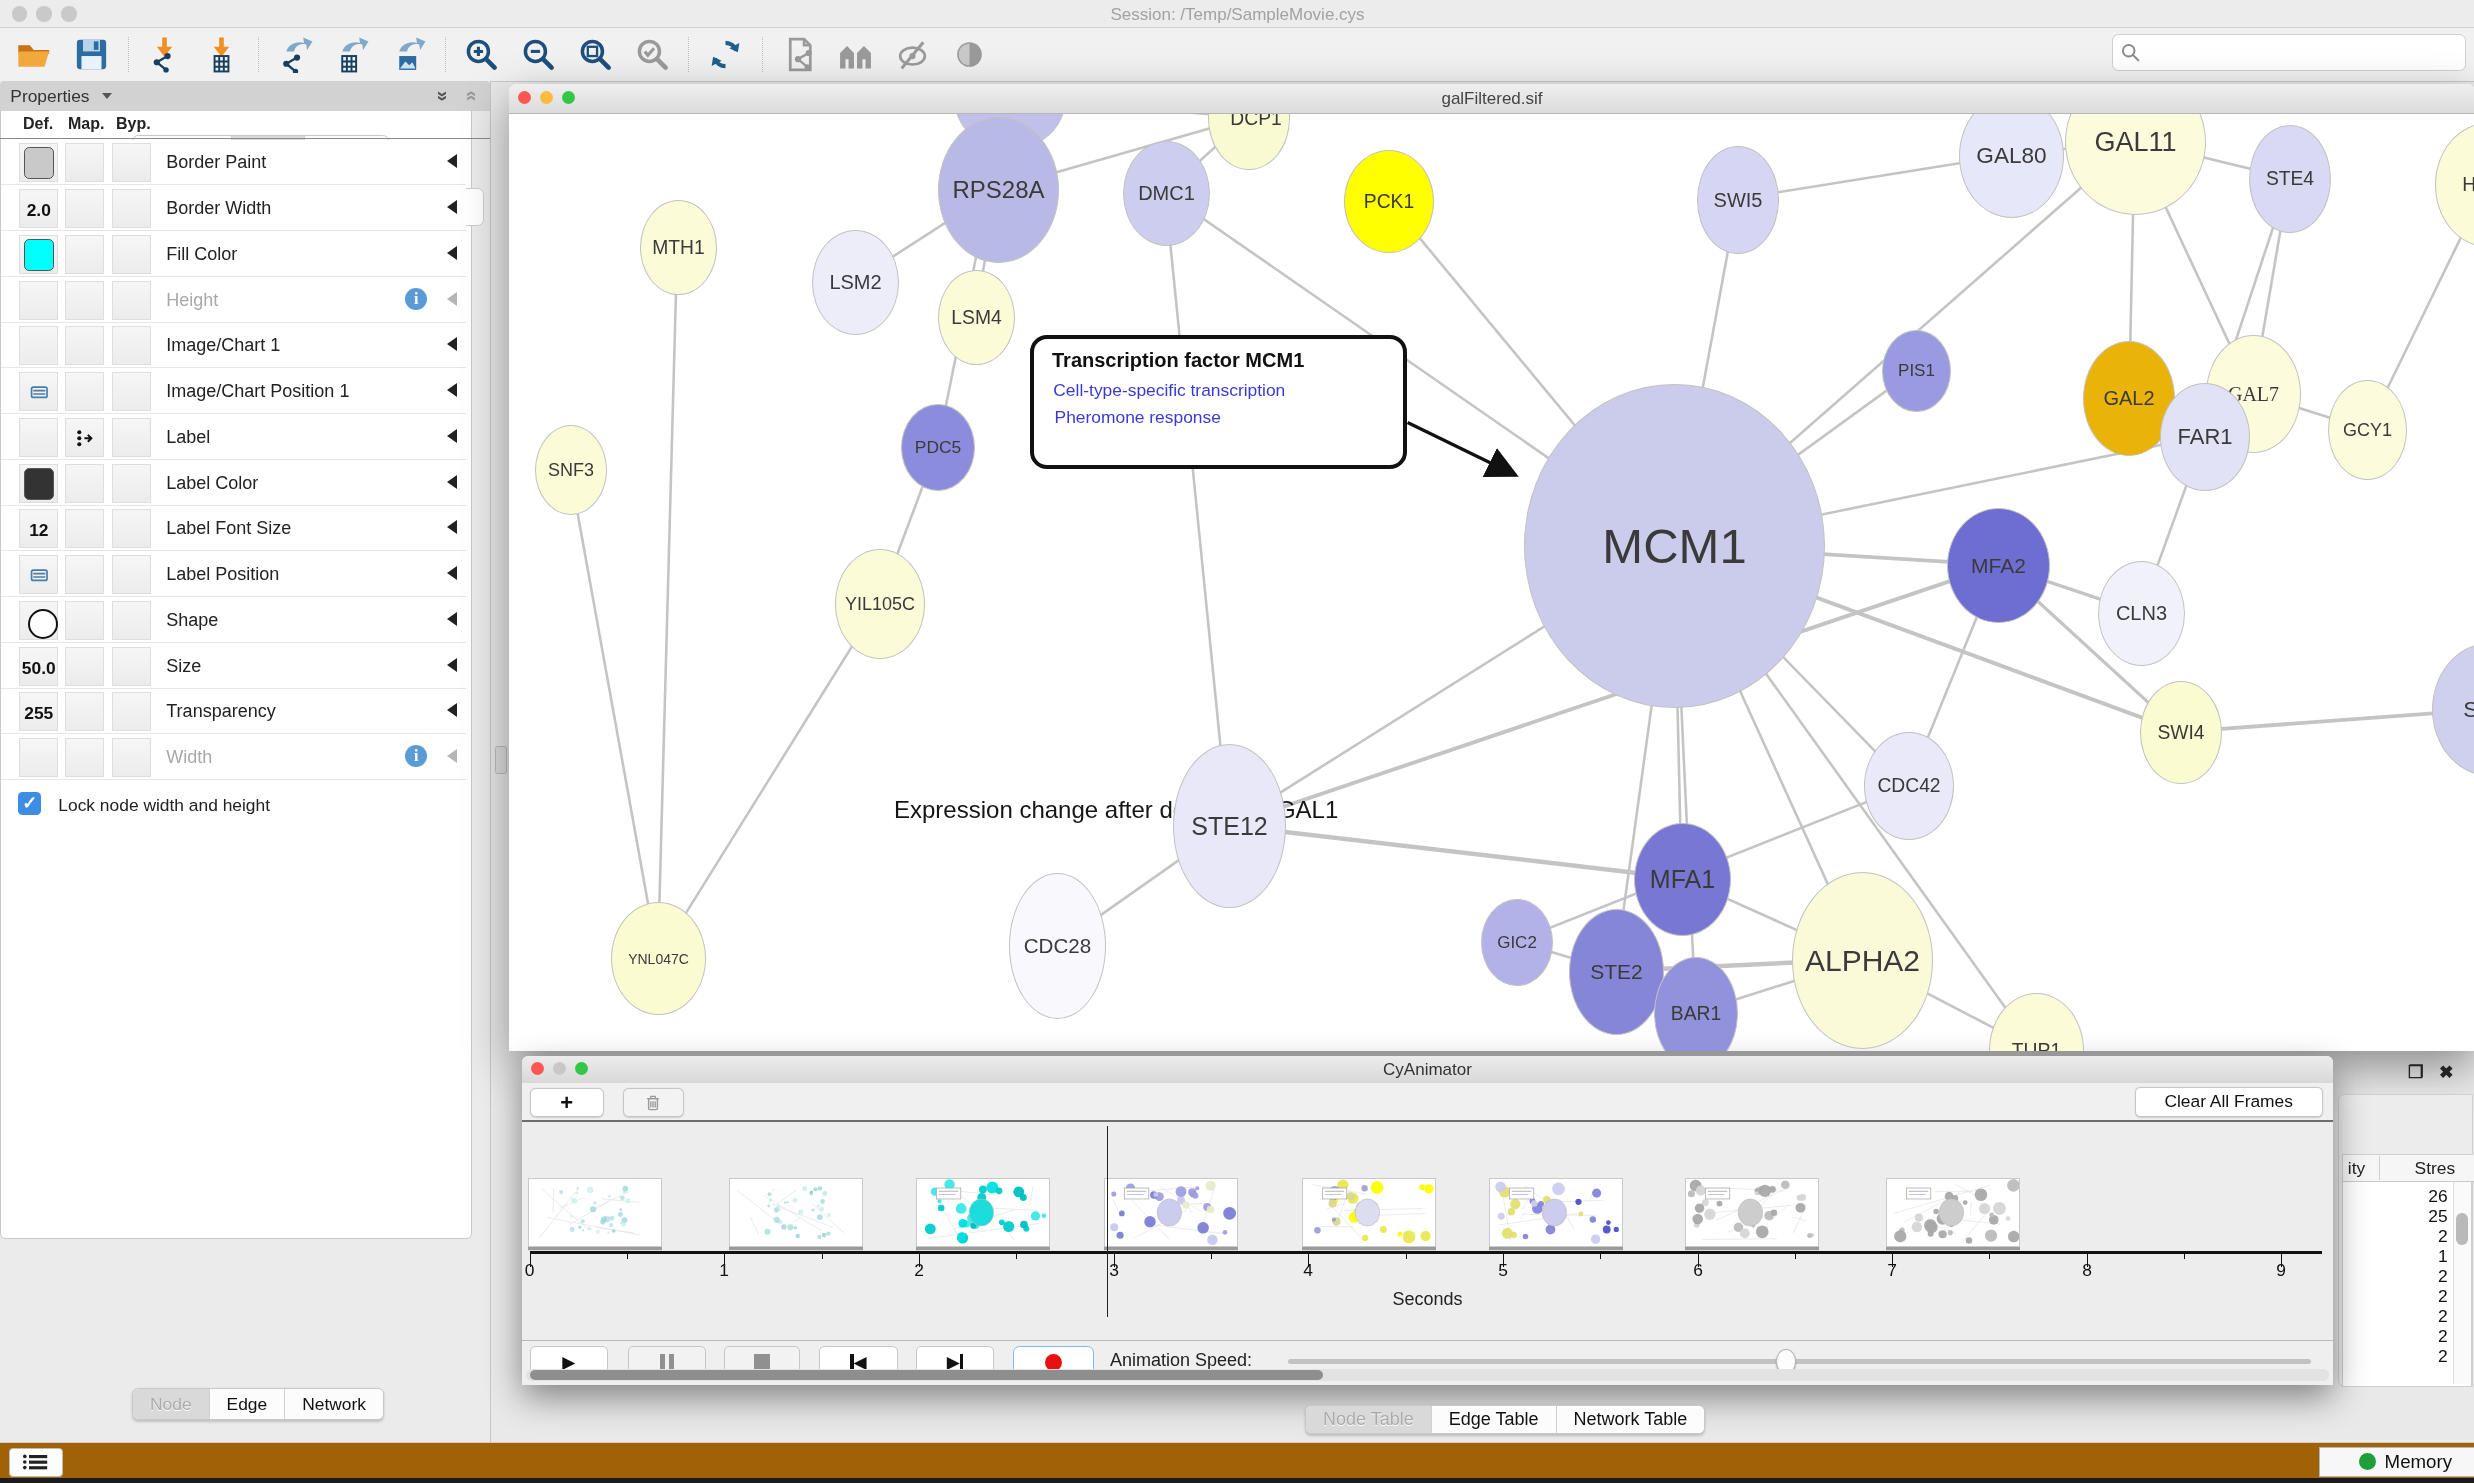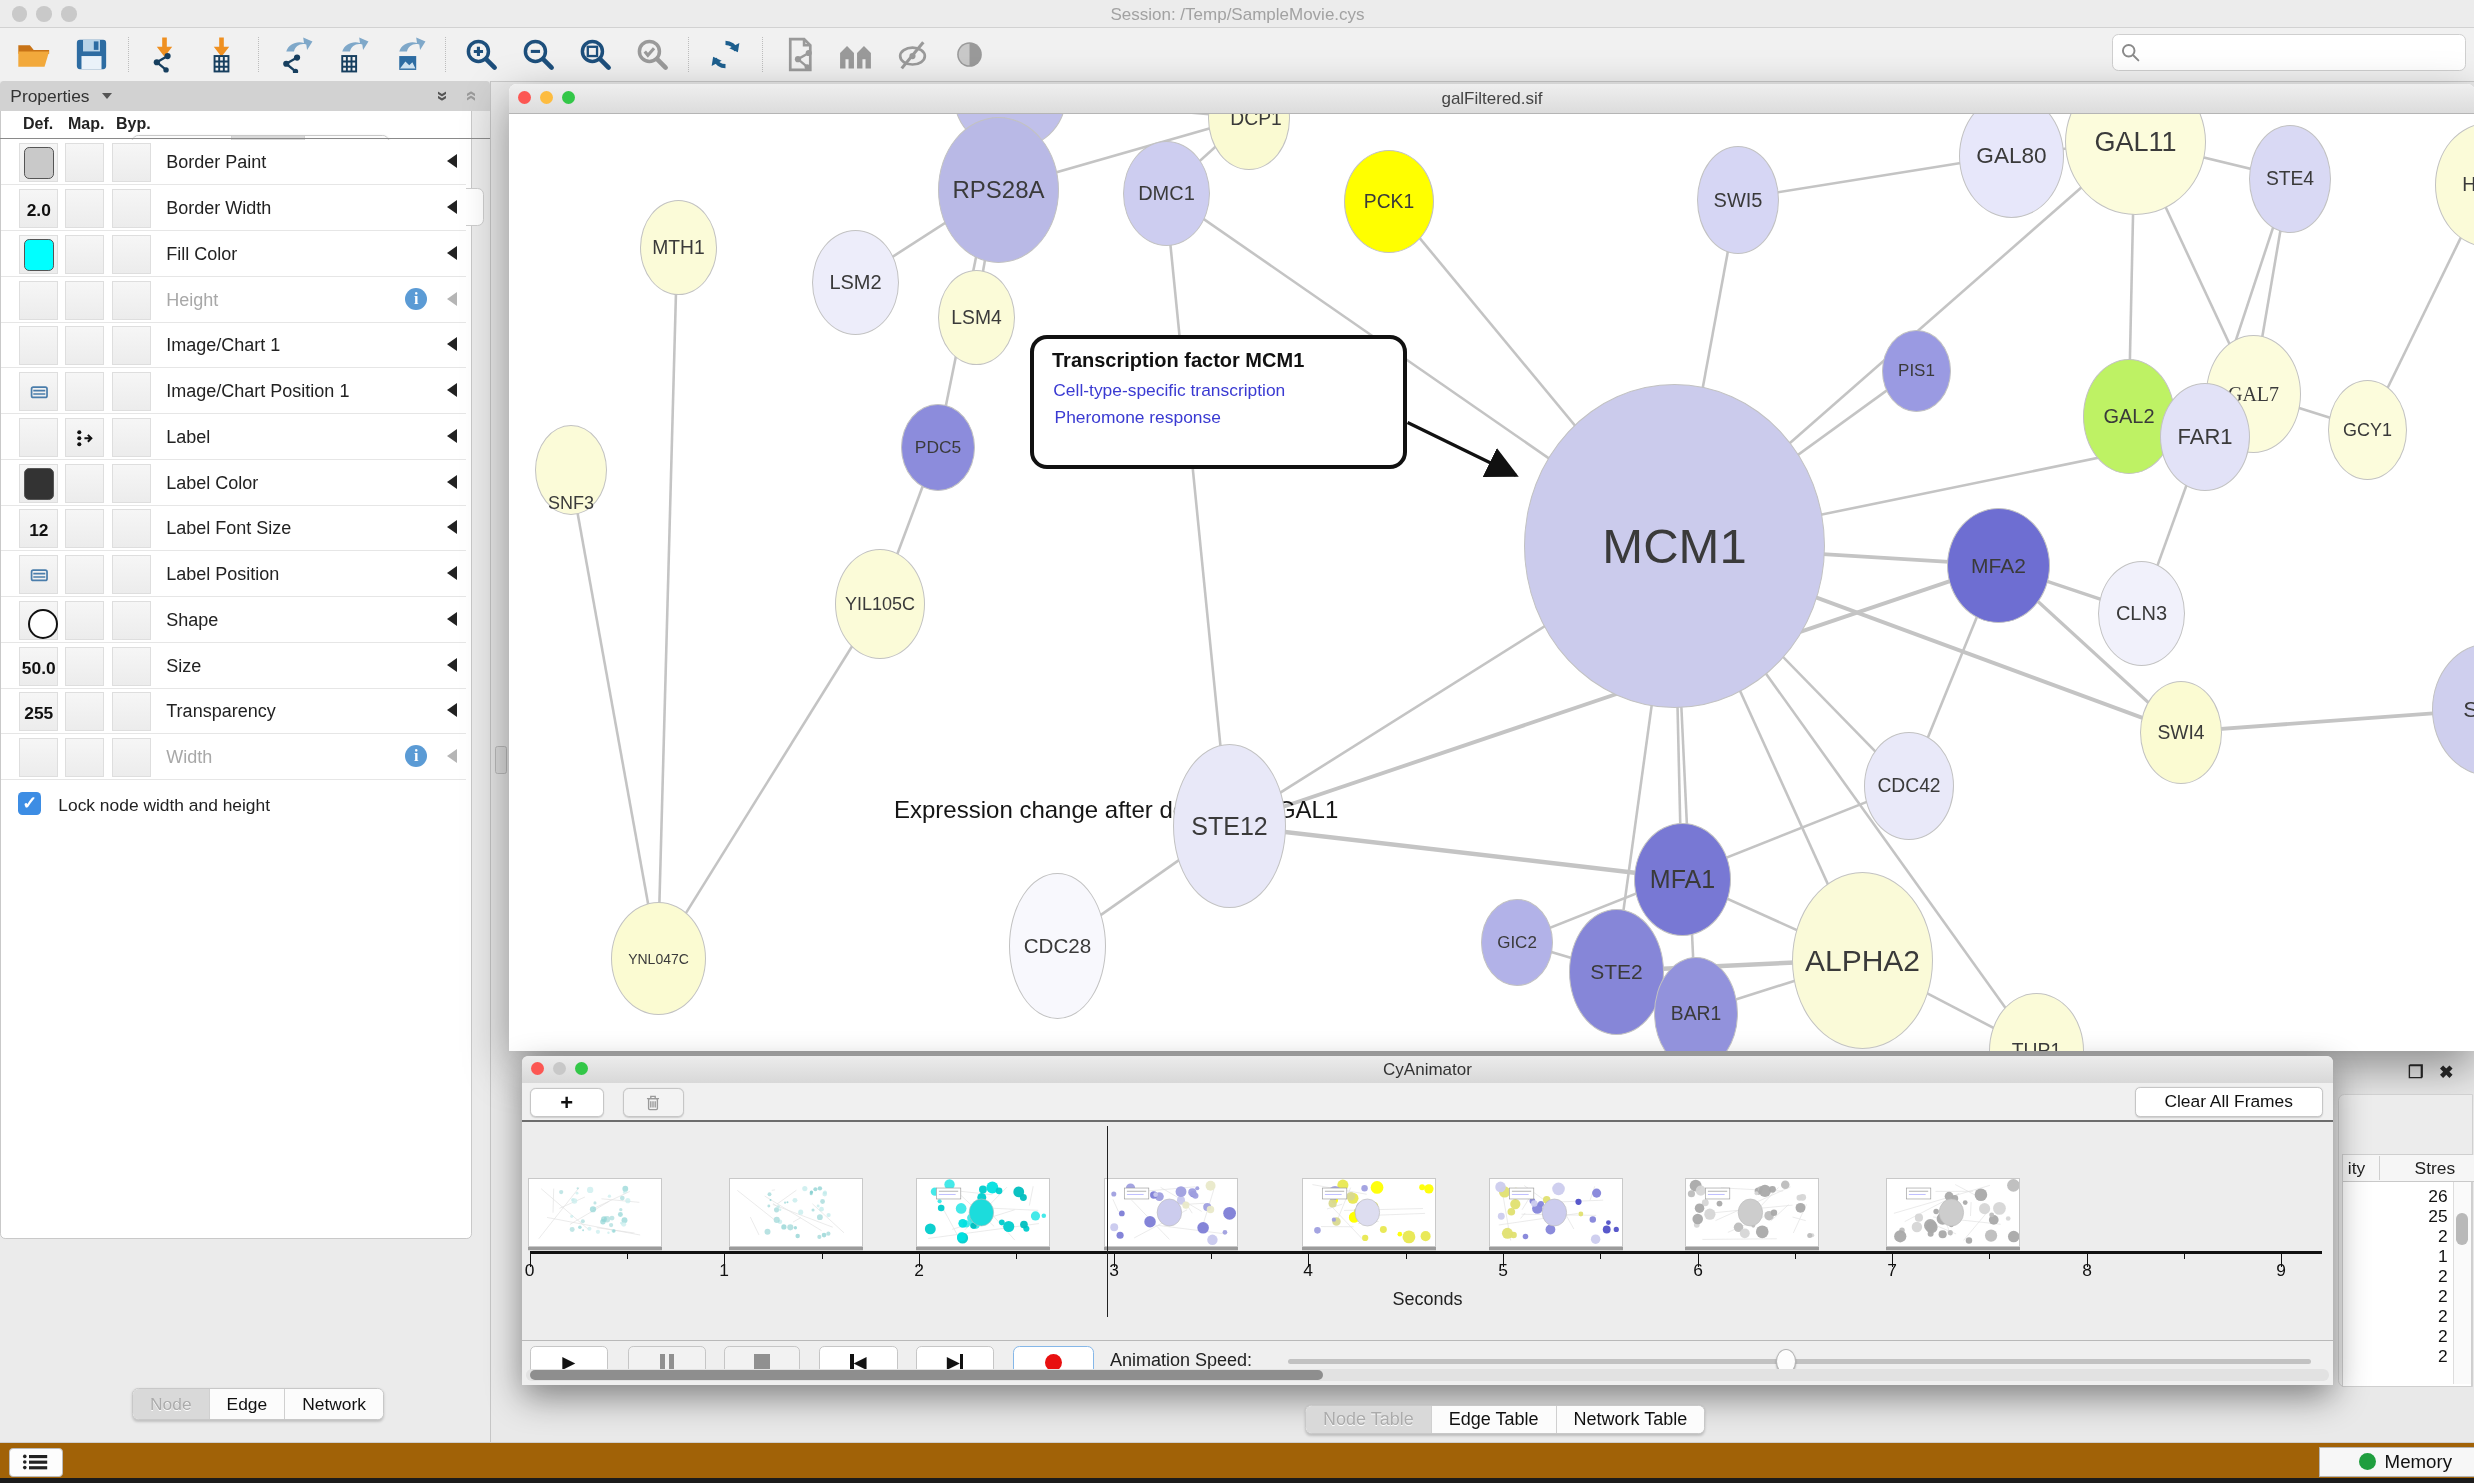--- a/index.html
+++ b/index.html
@@ -489,21 +489,21 @@
           </div>
           <div class="node" style="left: 131px; top: 87px; width: 75px; height: 93px; background: rgb(251, 251, 216);">
             <span style="font-size:19.3px;">MTH1</span>
           </div>
           <div class="node" style="left: 303px; top: 117px; width: 85px; height: 103px; background: rgb(237, 237, 250);">
             <span style="font-size:20px;">LSM2</span>
           </div>
           <div class="node" style="left: 429px; top: 157px; width: 75px; height: 93px; background: rgb(251, 251, 216);">
             <span style="font-size:19.3px;">LSM4</span>
           </div>
-          <div class="node" style="left: 26px; top: 312px; width: 70px; height: 88px; background: rgb(251, 251, 216); align-items: flex-end;">
+          <div class="node" style="left: 26px; top: 312px; width: 70px; height: 88px; background: rgb(251, 251, 216);">
             <span style="font-size:18px;">SNF3</span>
           </div>
           <div class="node" style="left: 392px; top: 291px; width: 72px; height: 85px; background: rgb(140, 140, 220);">
             <span style="font-size:17.4px;">PDC5</span>
           </div>
           <div class="node" style="left: 326px; top: 436px; width: 88px; height: 108px; background: rgb(251, 251, 216);">
             <span style="font-size:18px;">YIL105C</span>
           </div>
           <div class="node" style="left: 1188px; top: 33px; width: 80px; height: 106px; background: rgb(214, 214, 244);">
             <span style="font-size:20px;">SWI5</span>
@@ -513,21 +513,21 @@
           </div>
           <div class="node" style="left: 1556px; top: -44px; width: 139px; height: 144px; background: rgb(252, 252, 220);">
             <span style="font-size:27px;">GAL11</span>
           </div>
           <div class="node" style="left: 1740px; top: 12.2px; width: 80px; height: 106px; background: rgb(217, 217, 244);">
             <span style="font-size:19.3px;">STE4</span>
           </div>
           <div class="node" style="left: 1926px; top: 10.3px; width: 103px; height: 122px; background: rgb(251, 251, 216);">
             <span style="font-size:19.3px;">HAP2</span>
           </div>
-          <div class="node" style="left: 1574px; top: 246px; width: 90px; height: 113px; background: #bef264;">
+          <div class="node" style="left: 1574px; top: 228px; width: 90px; height: 113px; background: #eab308;">
             <span style="font-size:20px;">GAL2</span>
           </div>
           <div class="node" style="left: 1697px; top: 222px; width: 93px; height: 116px; background: rgb(252, 252, 220); font-family: Liberation Serif, serif;">
             <span style="font-size:20px;">GAL7</span>
           </div>
           <div class="node" style="left: 1819px; top: 267px; width: 77px; height: 98px; background: rgb(252, 252, 220);">
             <span style="font-size:18px;">GCY1</span>
           </div>
           <div class="node" style="left: 1373px; top: 217px; width: 67px; height: 80px; background: rgb(154, 154, 226);">
             <span style="font-size:17px;">PIS1</span>

